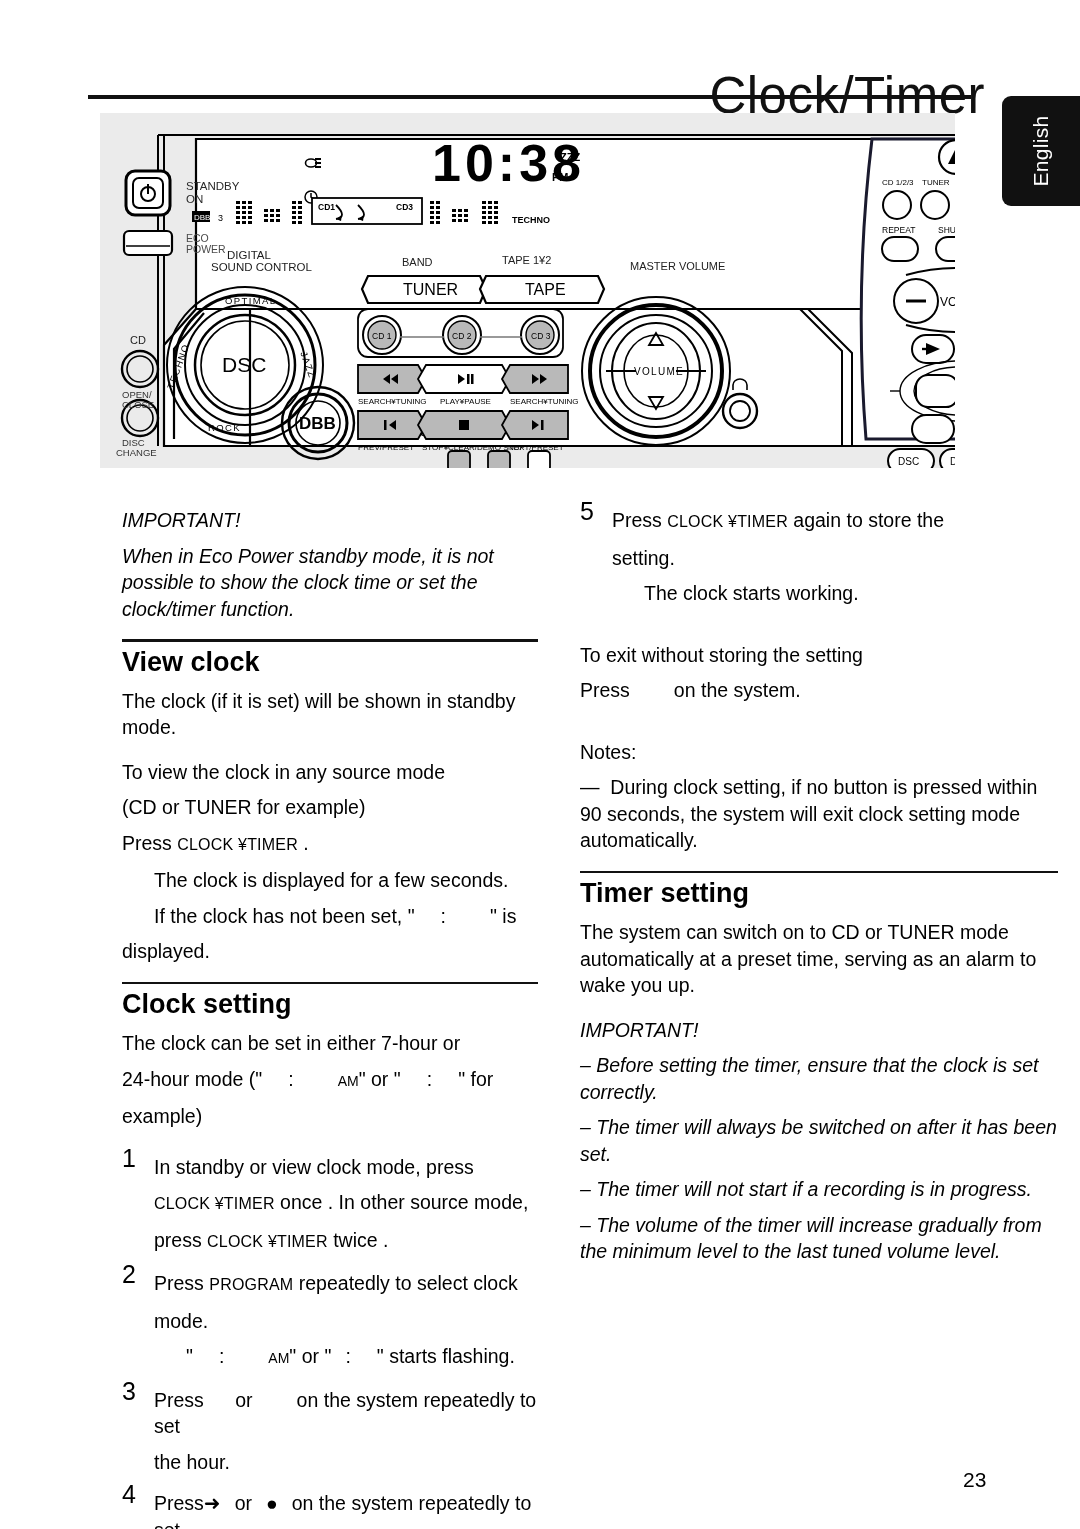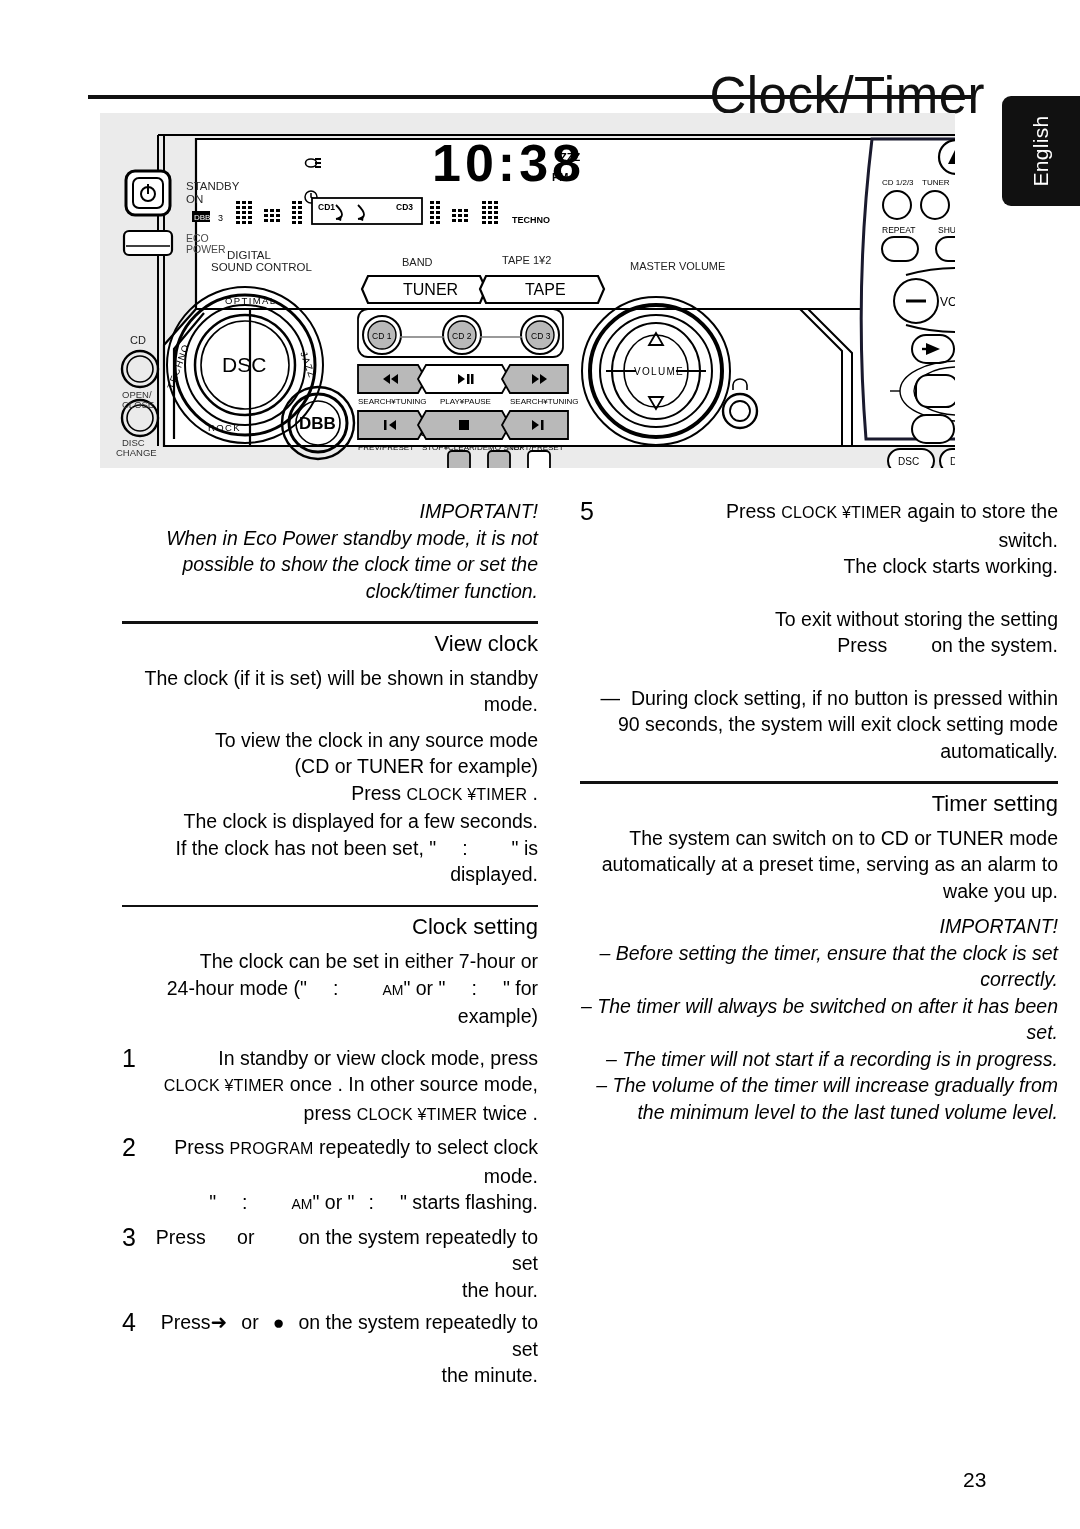--- a/index.html
+++ b/index.html
@@ -60,32 +60,32 @@
   
   .col{
     position:absolute;
     top:498px;
     font-size:19.5px;
     line-height:26.5px;
   }
   .col-left{left:122px;width:416px;}
   .col-right{left:580px;width:478px;}
 
-  p{margin:0 0 0 0;text-align:right;}
+  p{margin:9px 0 0 0;}
   .gap{height:17px;}
   .gap-sm{height:9px;}
   .gap-lg{height:26px;}
 
   .ital{font-style:italic;}
   .h2{
-    font-size:22px;
+    font-size:27px;
     line-height:34px;
     margin-top:2px;
     margin-bottom:4px;
-    font-weight:400;
+    font-weight:700;
   }
   .rule{
     height:2.5px;background:#111;
     width:100%;
     margin-bottom:3px;
   }
   .indent{ padding-left:32px; }
 
   .step{
     display:flex;
@@ -566,30 +566,31 @@
       </div>
     </div>
   </div>
 
   <div class="col col-right">
 
     <div class="step" style="margin-top:0">
       <div class="step-num">5</div>
       <div class="step-body">
         <p><span>Press </span><span class="big kbd">CLOCK ¥TIMER</span><span> again to store the</span></p>
-        <p>switch.</p>
+        <p>setting.</p>
         <p class="indent">The clock starts working.</p>
       </div>
     </div>
 
     <div class="gap-lg"></div>
     <p>To exit without storing the setting</p>
     <p><span>Press</span><span class="blank-lg"></span><span>on the system.</span></p>
 
     <div class="gap-lg"></div>
+    <p>Notes:</p>
     <p>
       <span class="dash-em">—&nbsp;&nbsp;</span><span>During clock setting, if no button is pressed within 90 seconds, the system will exit clock setting mode automatically.</span>
     </p>
 
     <div class="gap"></div>
     <div class="rule"></div>
     <p class="h2">Timer setting</p>
     <p>The system can switch on to CD or TUNER mode automatically at a preset time, serving as an alarm to wake you up.</p>
 
     <div class="gap-sm"></div>

